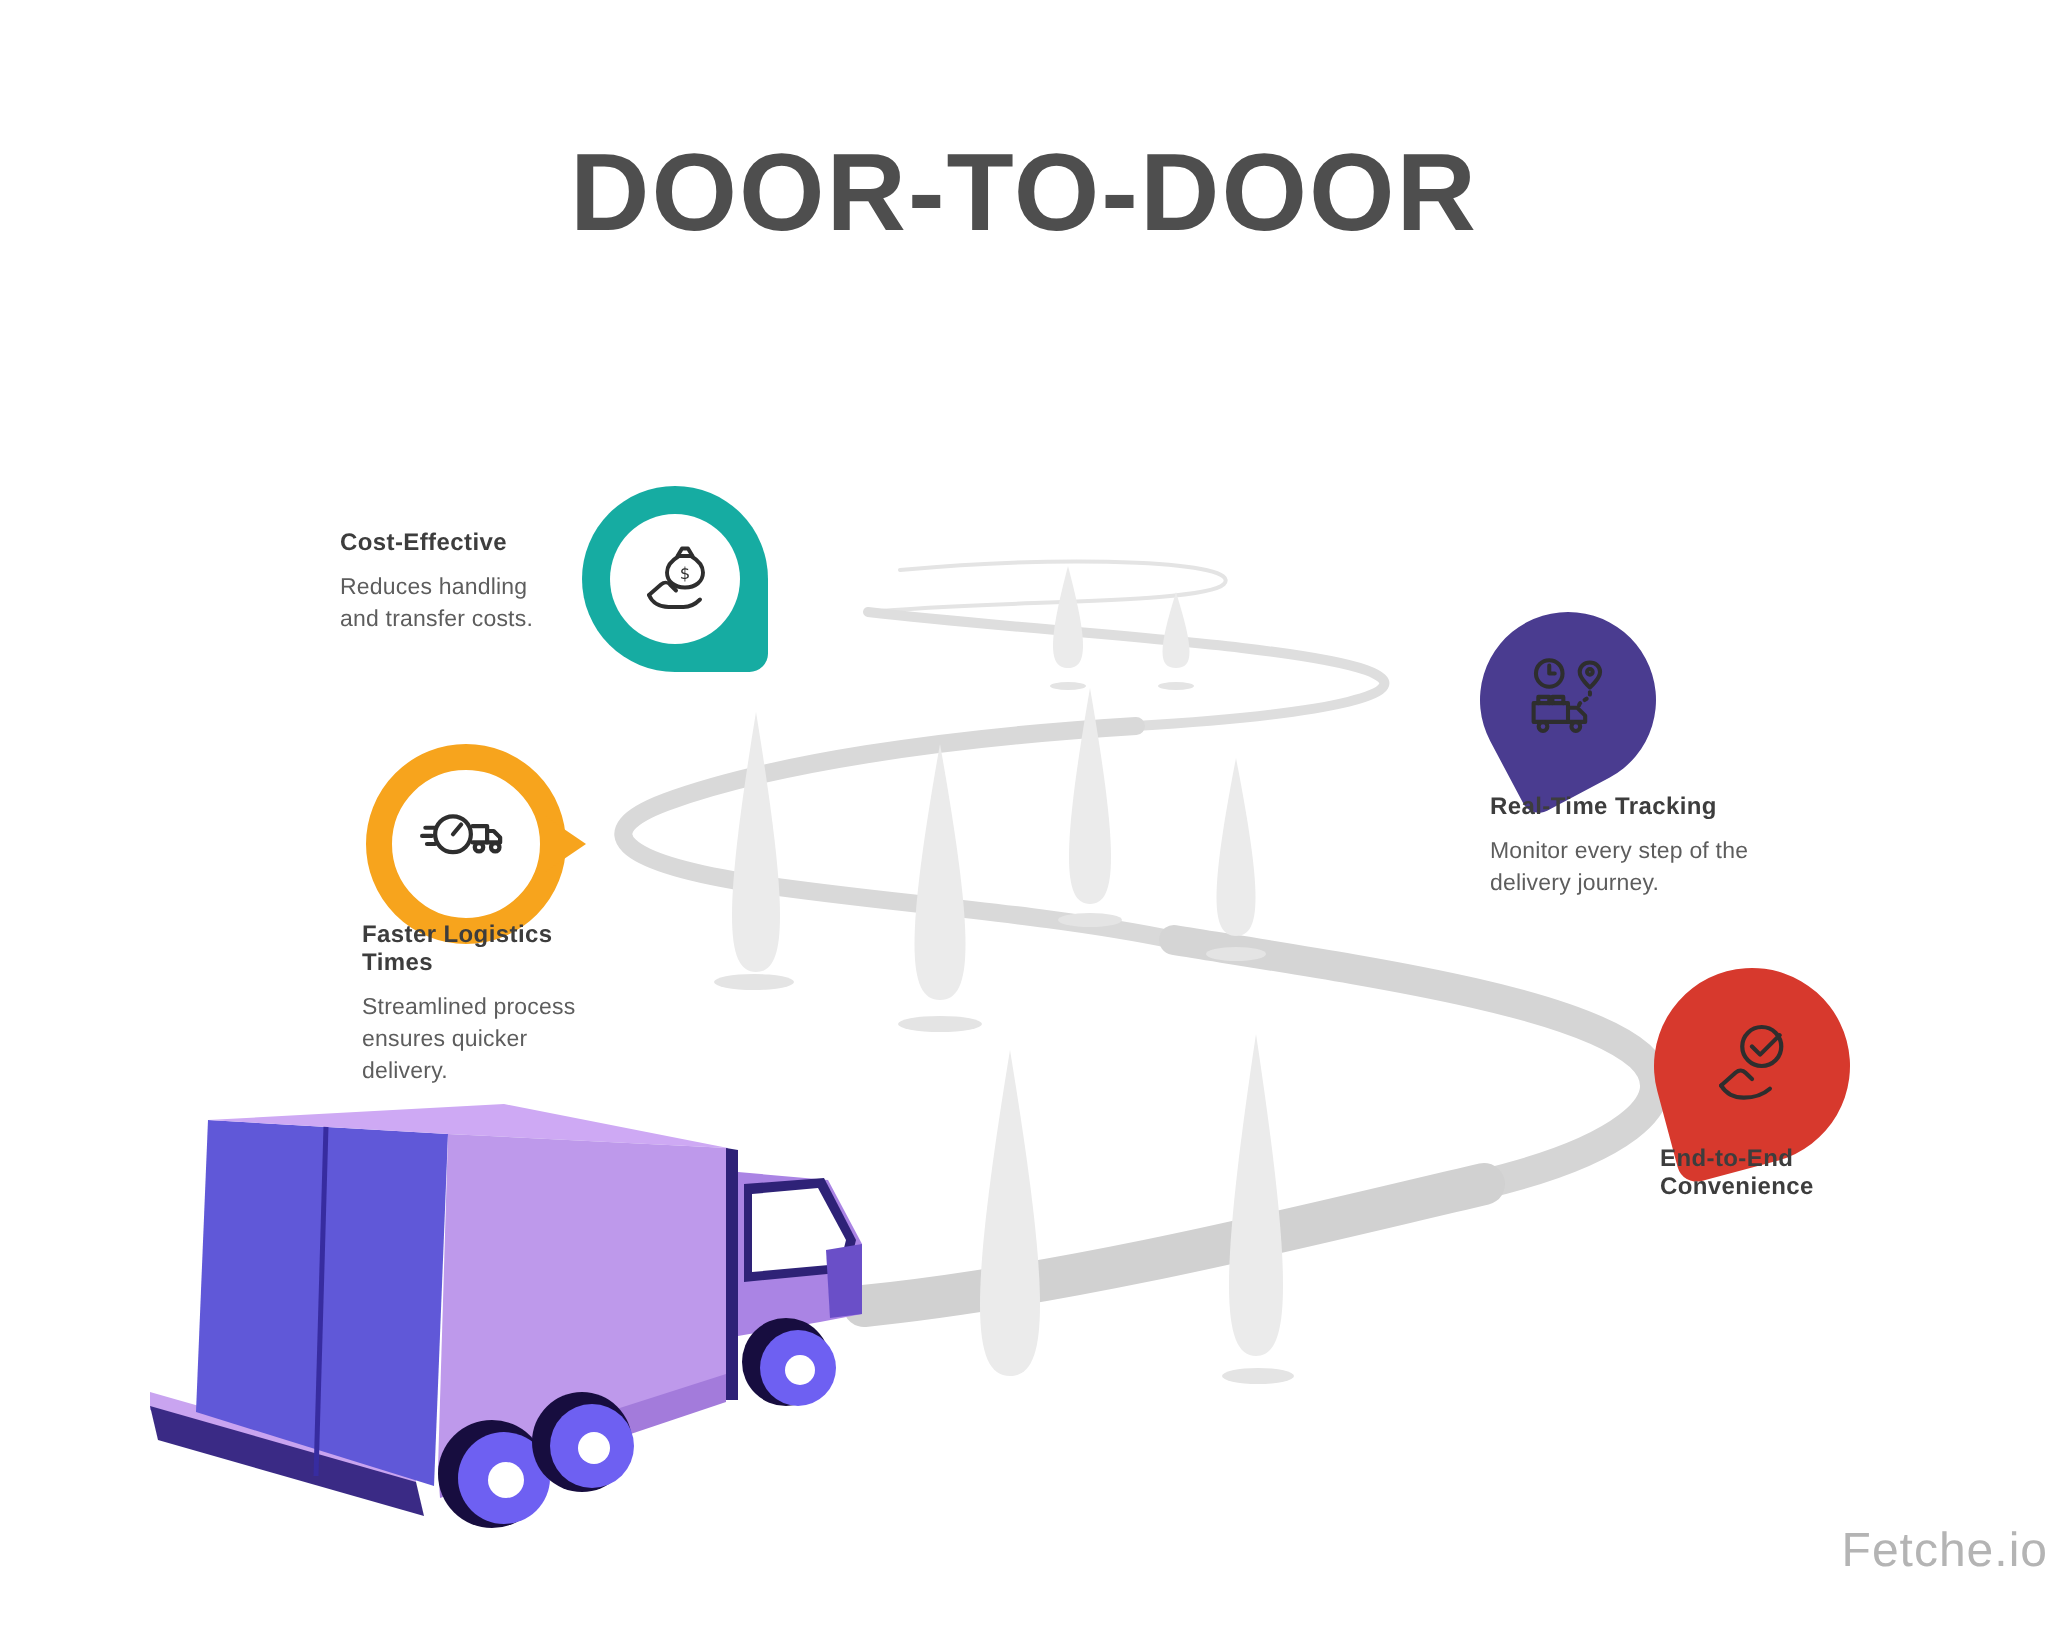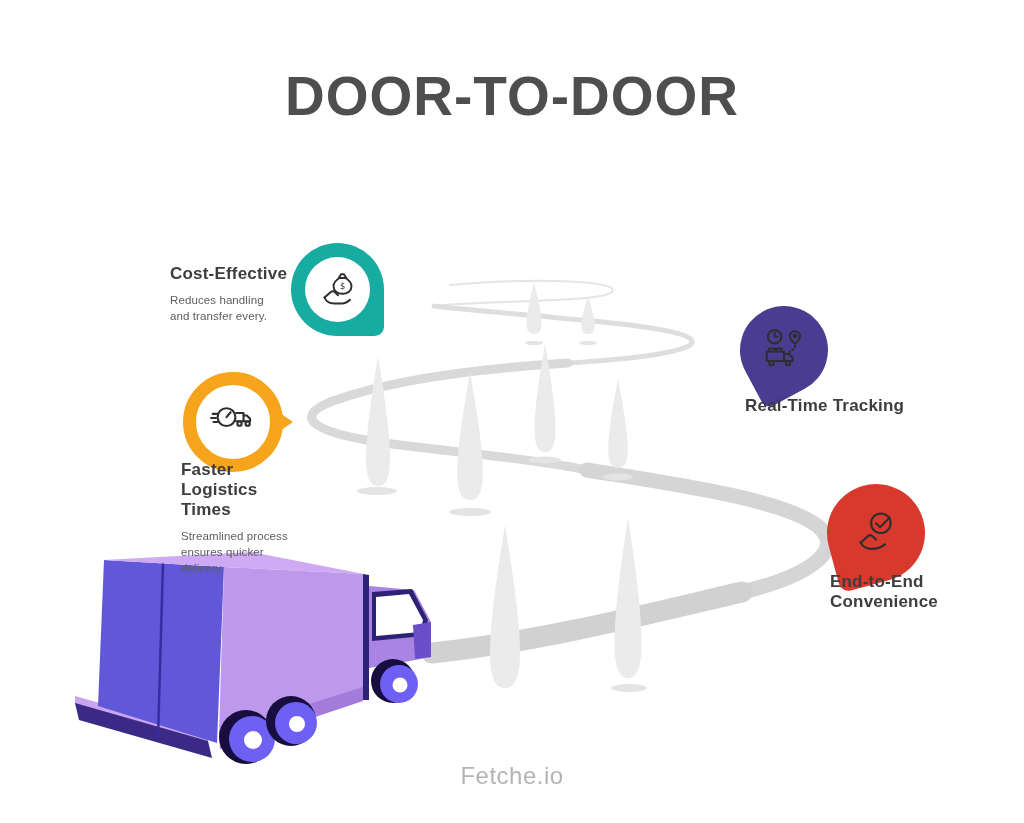--- a/index.html
+++ b/index.html
@@ -31,28 +31,28 @@
   .pin-orange .orange-tip { position:absolute; left:88px; top:35px; width:0; height:0;
       border-top:15px solid transparent; border-bottom:15px solid transparent; border-left:22px solid #f7a41d; }
 
   .pin-purple { left:740px; top:306px; width:88px; height:88px; }
   .pin-purple .pin-shape { background:#4a3c90; border-radius:50% 50% 50% 10%; transform:rotate(-28deg); }
 
   .pin-red { left:827px; top:484px; width:98px; height:98px; }
   .pin-red .pin-shape { background:#d7392d; border-radius:50% 50% 50% 10%; transform:rotate(-15deg); }
   
   .feature-text { position:absolute; z-index:4; }
-  .feature-title { font-size:17px; font-weight:700; color:#3d3d3d; line-height:1.18; letter-spacing:.2px; margin-bottom:9px; }
+  .feature-title { font-size:12px; font-weight:700; color:#3d3d3d; line-height:1.18; letter-spacing:.2px; margin-bottom:9px; }
   .feature-desc  { font-size:11.5px; color:#5d5d5d; line-height:1.38; letter-spacing:.1px; }
   .ft-cost  { left:170px; top:264px; width:130px; } .ft-cost  .feature-desc{ width:112px; }
   .ft-fast  { left:181px; top:460px; width:128px; } .ft-fast  .feature-desc{ width:128px; }
   .ft-track { left:745px; top:396px; width:205px; } .ft-track .feature-desc{ width:158px; }
   .ft-end   { left:830px; top:572px; width:135px; } .ft-end   .feature-desc{ width:120px; }
   
-  .brand { position:absolute; left:0; top:762px; width:100%; text-align:center;
+  .brand { position:absolute; left:0; top:762px; width:100%; text-align:right;
            font-size:24px; color:#b4b4b4; letter-spacing:.5px; z-index:2; }
 </style>
 </head>
 <body>
 
 <div class="canvas">
 
   <div class="header">
     <h1>DOOR-TO-DOOR</h1>
   </div>
@@ -124,21 +124,21 @@
           <path d="M34 16c-5 3-8 7-8 11c0 6 5 10 12 10s12-4 12-10c0-4-3-8-8-11"></path>
           <path d="M14 42l8-7c2-1.7 4.5-1.7 6 0l4 4"></path>
           <path d="M14 42c2 5 7 8 13 8h10c4 0 8-2 11-5"></path>
         </g>
         <text x="34.5" y="31" font-size="11" fill="#2e2e2e" font-family="DejaVu Sans, sans-serif">$</text>
       </svg>
     </div>
   </div>
   <div class="feature-text ft-cost">
     <div class="feature-title">Cost-Effective</div>
-    <div class="feature-desc">Reduces handling and transfer every.</div>
+    <div class="feature-desc">Reduces handling and transfer costs.</div>
   </div>
 
   <div class="pin pin-orange">
     <div class="pin-shape"></div>
     <div class="orange-tip"></div>
     <div class="pin-icon">
       <svg width="52" height="52" viewBox="0 0 64 64">
         <g fill="none" stroke="#2e2e2e" stroke-width="2.6" stroke-linecap="round" stroke-linejoin="round">
           <circle cx="24" cy="26" r="11"></circle>
           <path d="M24 26l5-6"></path>
@@ -170,20 +170,21 @@
           <path d="M13 34v-4h7v4M22 34v-4h7v4"></path>
           <path d="M32 37h6l5 5v4h-11"></path>
           <circle cx="16" cy="49" r="2.8"></circle>
           <circle cx="37" cy="49" r="2.8"></circle>
         </g>
       </svg>
     </div>
   </div>
   <div class="feature-text ft-track">
     <div class="feature-title">Real-Time Tracking</div>
+    <div class="feature-desc">Monitor every step of the delivery journey.</div>
   </div>
 
   <div class="pin pin-red">
     <div class="pin-shape"></div>
     <div class="pin-icon">
       <svg width="52" height="52" viewBox="0 0 64 64">
         <g fill="none" stroke="#2e2e2e" stroke-width="2.6" stroke-linecap="round" stroke-linejoin="round">
           <circle cx="38" cy="20" r="12"></circle>
           <path d="M32 20l5 5 12-12"></path>
           <path d="M13 44l9-8c2-1.7 4.3-1.6 6 .2l4 3.8"></path>

